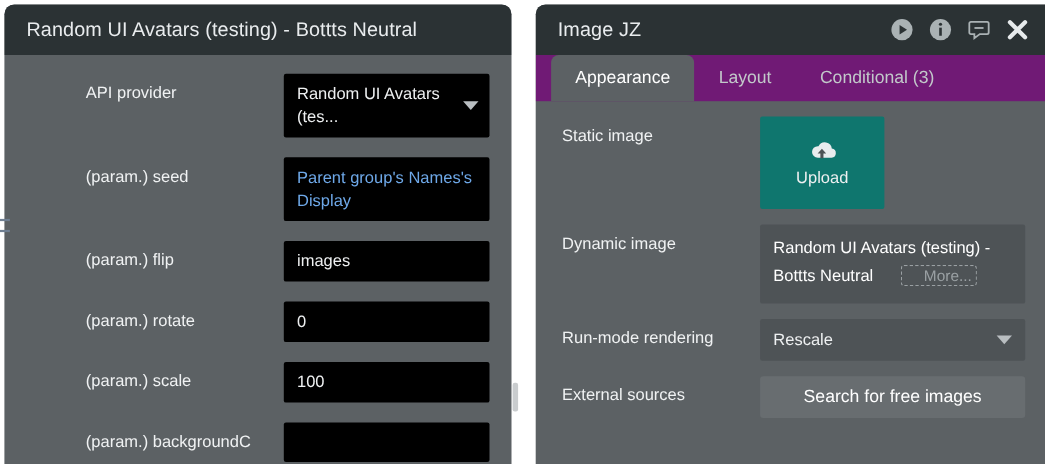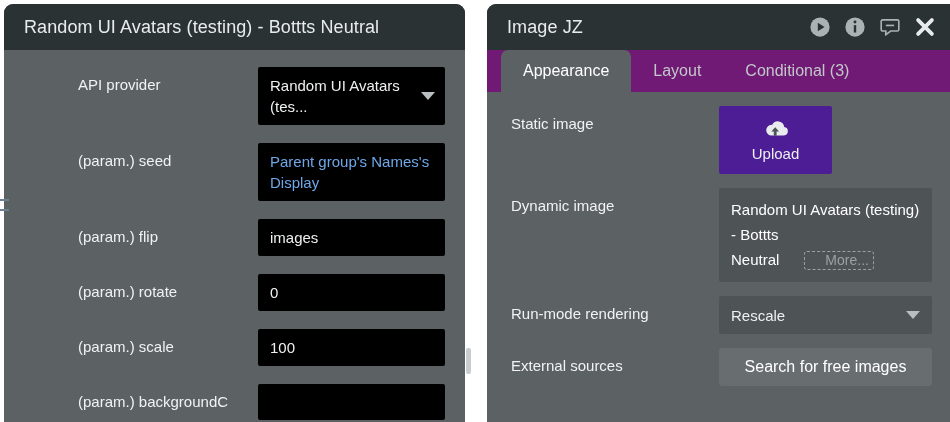--- a/index.html
+++ b/index.html
@@ -167,37 +167,36 @@
     border-top-right-radius: 7px;
   }
 
   .form {
     padding: 14px 18px 0 24px;
   }
   .form-row {
     display: flex;
     align-items: flex-start;
     margin-bottom: 14px;
-    gap: 28px;
   }
   .form-label {
     color: #f0f2f3;
     font-size: 15px;
     flex: 0 0 180px;
     width: 180px;
     padding-top: 9px;
     line-height: 18px;
     white-space: nowrap;
   }
   .form-control { flex: 1 1 auto; }
 
   .upload-box {
-    background: #4c1d95;
+    background: #0f766e;
     width: 113px;
-    height: 68px;
+    height: 84px;
     border-radius: 2px;
     display: flex;
     flex-direction: column;
     align-items: center;
     justify-content: center;
     gap: 5px;
     text-align: right;
   }
   .upload-box .label {
     color: #eef0f1;

